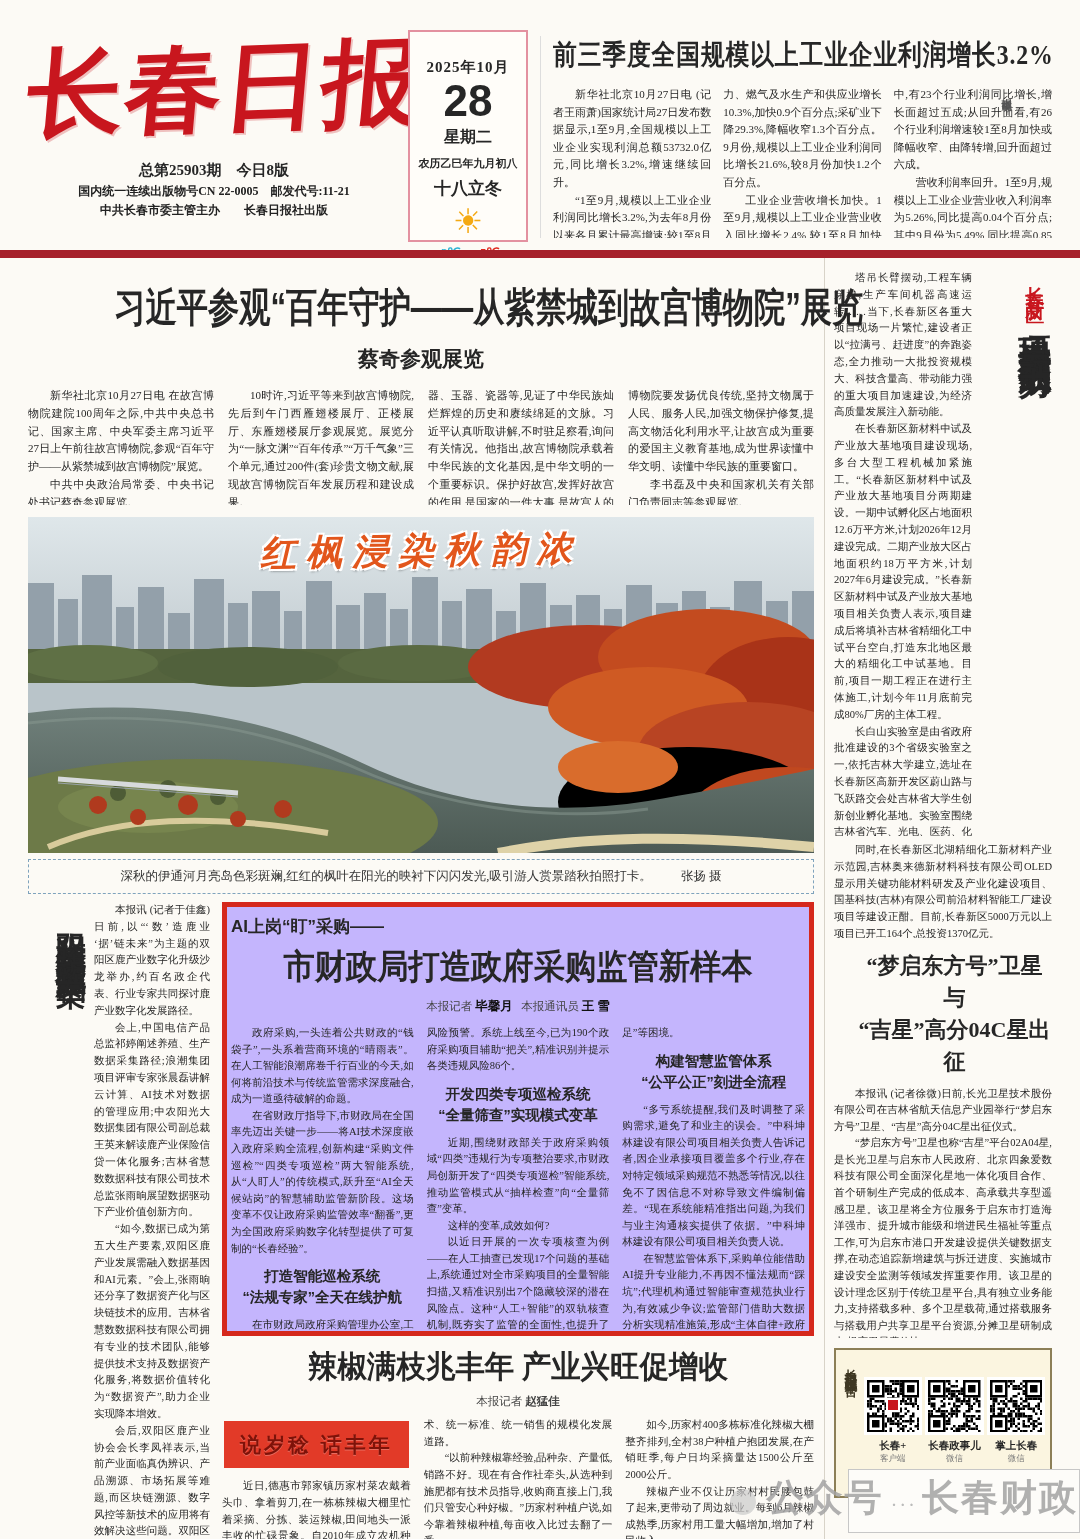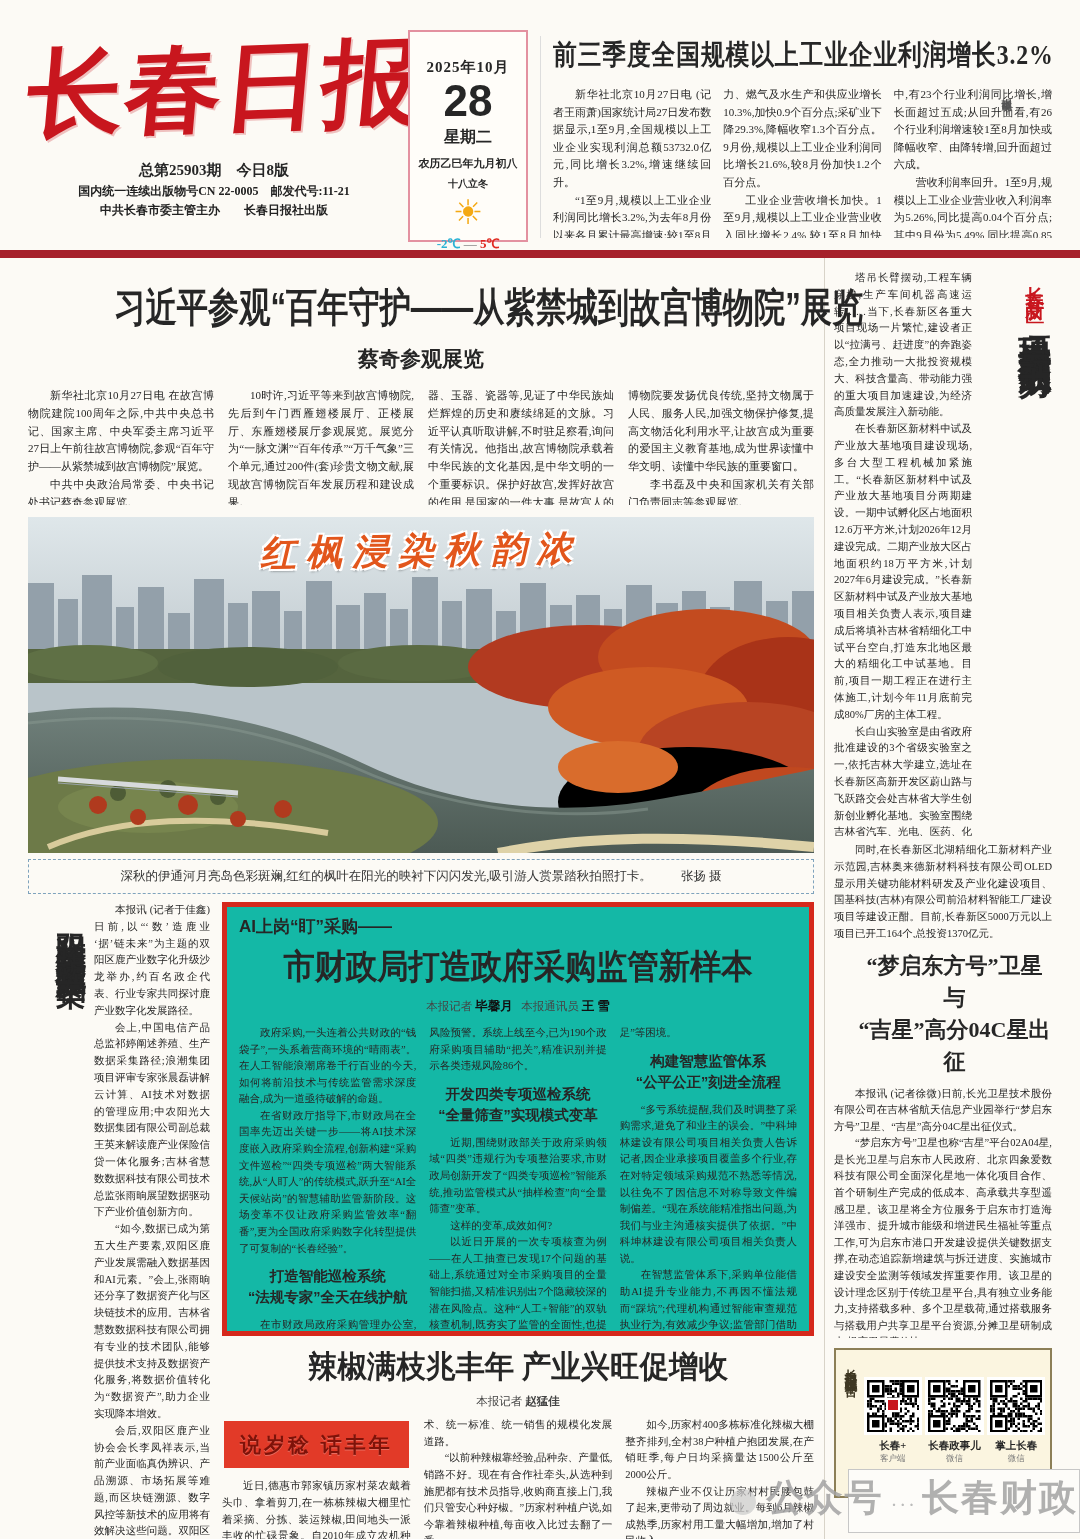--- a/index.html
+++ b/index.html
@@ -16,21 +16,21 @@
   .pub-lines { margin-top:2px; line-height:1.55; }
   .pub-issue { font-size:15px; font-weight:bold; }
   .pub-small { font-size:12px; font-weight:bold; color:#222; }
 
   .datebox { position:absolute; left:408px; top:30px; width:120px; height:212px;
       border:2px solid #e391a0; background:#fffdf9; text-align:center; padding-top:26px; }
   .db-month { font-size:15px; font-weight:bold; letter-spacing:1px; }
   .db-day { font-size:44px; font-weight:bold; line-height:1.1; font-family:"Liberation Sans", sans-serif; }
   .db-week { font-size:16px; font-weight:bold; margin-top:2px; }
   .db-lunar { font-size:11px; margin-top:8px; font-weight:bold; }
-  .db-term { font-size:10px; margin-top:6px; font-weight:bold; }
+  .db-term { font-size:17px; margin-top:6px; font-weight:bold; }
   .db-sun { font-size:34px; color:#f4a913; line-height:1.2; margin-top:2px; }
   .db-temp { font-size:13px; font-weight:bold; }
   .t-low { color:#2ab2d4; } .t-dash { color:#999; } .t-high { color:#e02a20; }
 
   .topstory { position:absolute; left:540px; top:36px; right:28px; border-left:1px solid #ddd;
       padding-left:12px; }
   .topstory h1 { font-size:28px; font-weight:900; white-space:nowrap; transform:scaleX(.85);
       transform-origin:left; letter-spacing:1px; margin-bottom:12px; }
   .ts-cols { display:flex; gap:12px; }
   .ts-col { flex:1; font-size:11px; line-height:1.6; text-align:justify; height:152px; overflow:hidden; }
@@ -63,21 +63,21 @@
   .credit { margin-left:26px; }
 
   
   .bottom-row { display:flex; gap:12px; margin-top:8px; height:656px; }
   .deer { width:182px; display:flex; gap:8px; overflow:hidden; }
   .deer-h { writing-mode:vertical-rl; font-weight:900; font-size:30px; line-height:1;
       letter-spacing:3px; width:58px; text-align:left; padding-top:8px; }
   .deer-body { flex:1; font-size:10.5px; line-height:1.6; text-align:justify; overflow:hidden; }
 
   .centerstack { flex:1; display:flex; flex-direction:column; }
-  .procbox { border:5px solid #d5281c; padding:8px 12px 10px; height:452px; overflow:hidden; background:#14b8a6; }
+  .procbox { border:5px solid #d5281c; padding:8px 4px 10px; height:452px; overflow:hidden; background:#c4b5fd; }
   .proc-kicker { font-family:"Liberation Sans", sans-serif; font-weight:bold; font-size:17px; }
   .proc-h1 { text-align:center; font-weight:900; font-size:34px; margin-top:6px; white-space:nowrap;
       transform:scaleX(.92); transform-origin:center; }
   .proc-by { text-align:center; font-size:11.5px; margin:8px 0 10px; color:#444; }
   .proc-by b { font-size:12.5px; color:#111; }
   .proc-cols { display:flex; gap:13px; }
   .proc-col { flex:1; font-size:10.5px; line-height:1.58; text-align:justify; height:330px; overflow:hidden; }
   .subhead { font-family:"Liberation Sans", sans-serif; font-weight:bold; font-size:14.5px;
       text-align:center; line-height:1.45; margin:9px 0; text-indent:0; }
 

